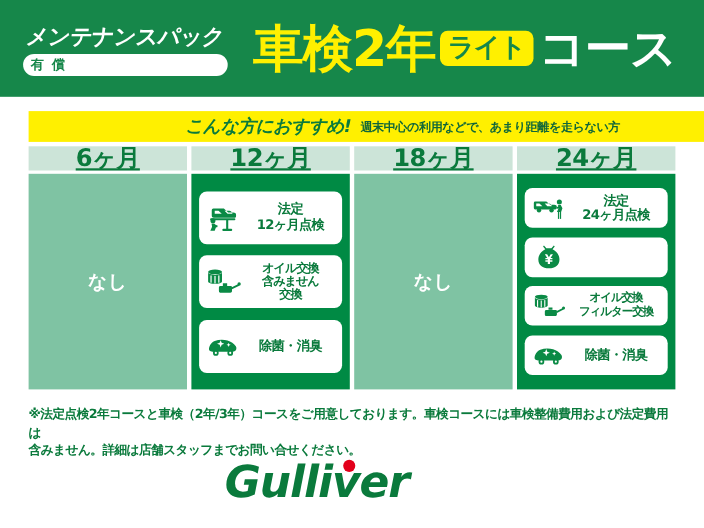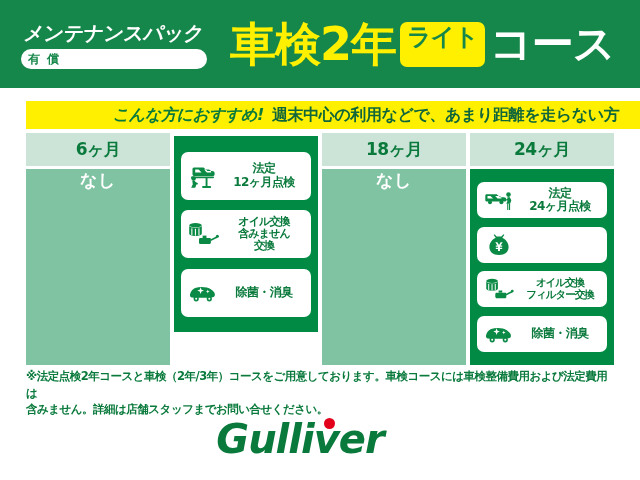--- a/index.html
+++ b/index.html
@@ -80,21 +80,21 @@
     line-height: 1;
     letter-spacing: -1px;
     white-space: nowrap;
   }
   .banner-badge {
     background: #fff000;
     color: #16874a;
     font-size: 24px;
     font-weight: bold;
     border-radius: 7px;
-    padding: 3px 7px 18px 7px;
+    padding: 3px 7px 5px 7px;
     margin: 0 5px 0 4px;
     line-height: 1;
     letter-spacing: -1px;
     white-space: nowrap;
   }
   .banner-course {
     color: #ffffff;
     font-size: 42px;
     font-weight: bold;
     line-height: 1;
@@ -118,21 +118,21 @@
   .reco-strong {
     color: #0a7a3c;
     font-size: 16px;
     font-weight: bold;
     font-style: italic;
     letter-spacing: -0.3px;
     white-space: nowrap;
   }
   .reco-text {
     color: #10663a;
-    font-size: 16px;
+    font-size: 11px;
     font-weight: bold;
     margin-left: 8px;
     letter-spacing: -0.4px;
     white-space: nowrap;
     text-align: center;
   }
 
   
   .table {
     position: absolute;
@@ -141,36 +141,38 @@
     width: 588px;
     display: flex;
     gap: 4px;
   }
   .col {
     width: 144px;
     display: flex;
     flex-direction: column;
   }
   .col-head {
-    height: 33px;
+    height: 22px;
     background: #cce4d8;
     color: #0a7a3c;
-    font-size: 17px;
+    font-size: 22px;
     font-weight: bold;
     display: flex;
     align-items: center;
     justify-content: center;
     letter-spacing: -0.5px;
+    text-decoration: underline;
   }
   .col-body {
     height: 196px;
     margin-top: 3px;
     display: flex;
     flex-direction: column;
     align-items: center;
+    justify-content: center;
   }
   .col-body.empty {
     background: #7fc3a3;
   }
   .col-body.filled {
     background: #008a44;
     justify-content: space-evenly;
     padding: 5px 0;
     box-sizing: border-box;
   }
@@ -230,21 +232,20 @@
   
   .logo {
     position: absolute;
     left: 0;
     top: 415px;
     width: 576px;
     height: 48px;
     display: flex;
     align-items: center;
     justify-content: center;
-    padding-left: 12px;
   }
   .logo-wrap {
     position: relative;
     display: inline-block;
   }
   .logo-text {
     color: #0a7a3c;
     font-size: 40px;
     font-weight: bold;
     font-style: italic;
@@ -288,20 +289,21 @@
   <div class="table">
 
     <div class="col">
       <div class="col-head">6ヶ月</div>
       <div class="col-body empty">
         <div class="none-label">なし</div>
       </div>
     </div>
 
     <div class="col">
+      <div class="col-head">12ヶ月</div>
       <div class="col-body filled three">
 
         <div class="card">
           <div class="card-icon">
             <svg width="32" height="26" viewBox="0 0 32 26" fill="currentColor">
               <path d="M7 4.5h9.5l4 3.6H25c1.6 0 2.6.8 2.6 2v1.4c0 .9-.7 1.5-1.7 1.5H7.4c-1.1 0-1.9-.7-1.9-1.8V6.3C5.5 5.2 6.1 4.5 7 4.5zm1.2 2.1v2.8h6.4l-3-2.8H8.2zm8.9 0l2.8 2.8h4.4c-.2-1.6-1.3-2.8-2.9-2.8h-4.3z"></path>
               <rect x="4" y="13.4" width="23" height="1.8" rx=".9"></rect>
               <rect x="18.6" y="15" width="1.9" height="8.6"></rect>
               <rect x="15.1" y="23" width="9" height="1.9" rx=".9"></rect>
               <circle cx="6.6" cy="15.6" r="2.3"></circle>

